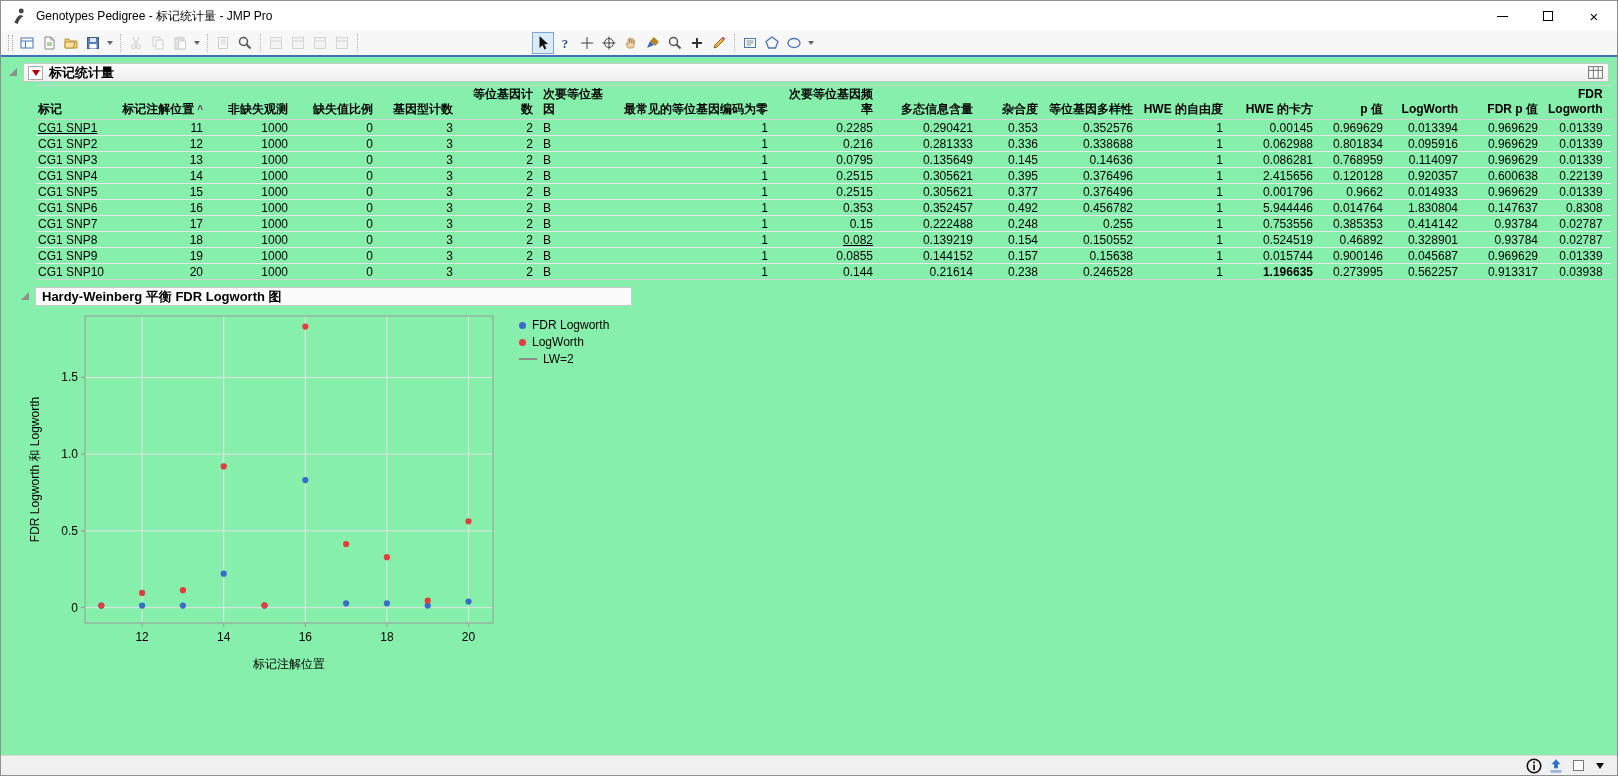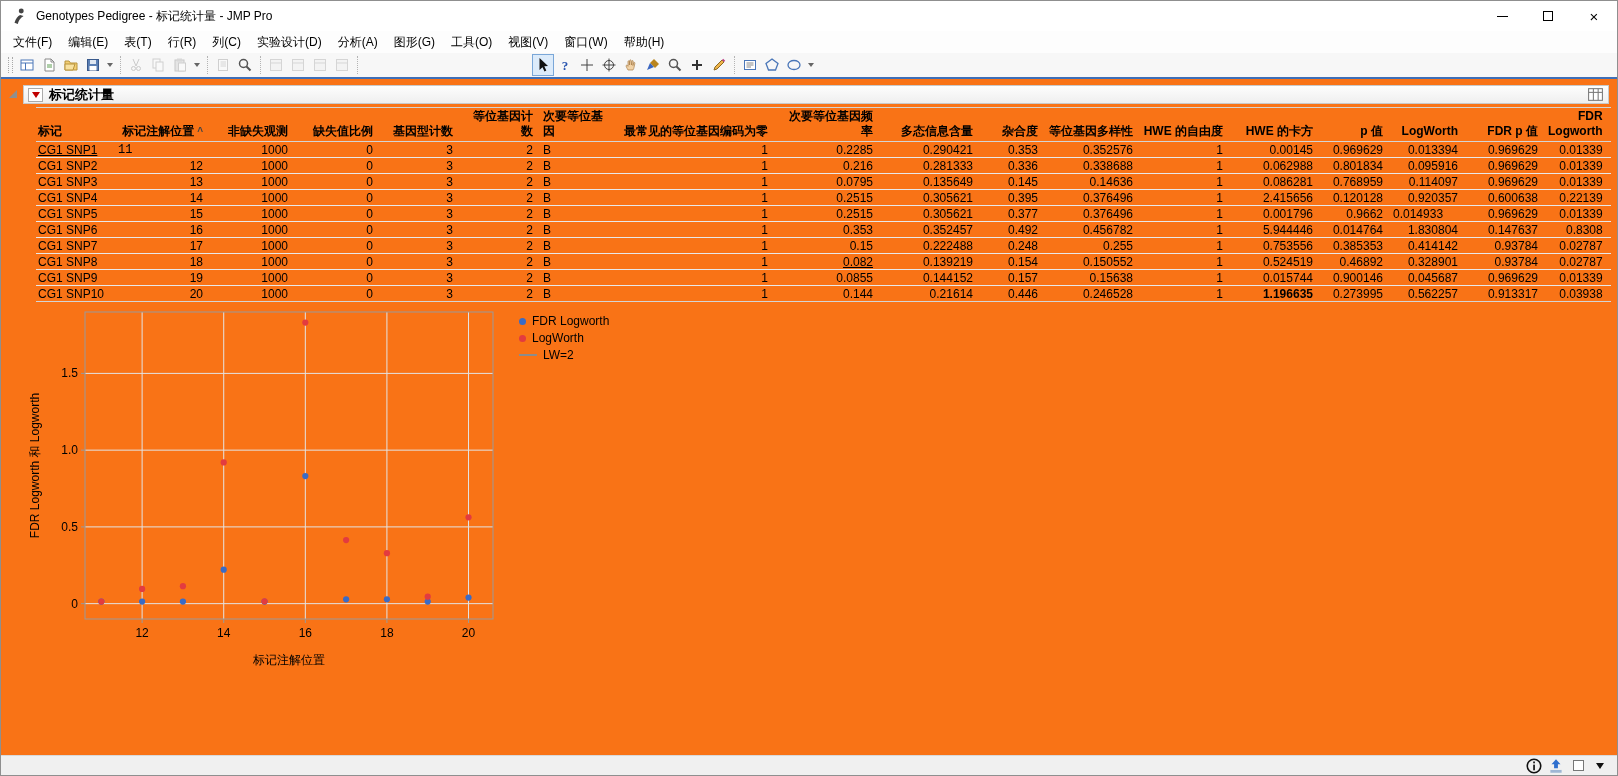--- a/index.html
+++ b/index.html
@@ -27,21 +27,21 @@
   .tb-handle { width:5px; height:16px; margin:0 3px; border-left:1px dotted #a8a8a8; border-right:1px dotted #a8a8a8; }
   .tb-sep { width:1px; height:18px; border-left:1px dotted #b4b4b4; margin:0 4px; }
   .tb-gap { width:170px; }
   .tbico { width:22px; height:22px; display:flex; align-items:center; justify-content:center; border:1px solid transparent; }
   .tbico svg { width:16px; height:16px; }
   .tbico.dis { opacity:.35; filter:grayscale(1); }
   .tbico.sel { background:#dcebfa; border:1px solid #7aa7d8; }
   .chev { width:0; height:0; border-left:3px solid transparent; border-right:3px solid transparent; border-top:4px solid #666; margin:0 3px; }
 
   
-  .report { flex:1; background:#f97316; overflow:hidden; padding-top:6px; }
+  .report { flex:1; background:#86efac; overflow:hidden; padding-top:6px; }
   .outline-row { display:flex; align-items:center; }
   .wedge { width:0; height:0; border-left:8px solid transparent; border-bottom:8px solid #8f8f8f; margin:0 6px 2px 8px; }
   .wedge.sub { margin-left:20px; }
   .redtri-btn { width:15px; height:14px; background:#fff; border:1px solid #aaa; display:flex; align-items:center; justify-content:center; margin-right:6px; }
   .redtri { width:0; height:0; border-left:4px solid transparent; border-right:4px solid transparent; border-top:6px solid #c00000; }
   .outline-title { font-size:13px; font-weight:bold; }
   .band { flex:1; display:flex; align-items:center; height:19px; border:1px solid #c9c9c9;
           background:linear-gradient(#fdfdfd,#efefef); margin-right:8px; padding:0 4px; }
   .band .spacer { flex:1; }
   .band-icon { width:17px; height:15px; display:flex; align-items:center; justify-content:center; }
@@ -91,34 +91,20 @@
         <span class="min"></span>
       </div>
     <div class="wc">
         <span class="max"></span>
       </div>
     <div class="wc">
         <span class="cls">×</span>
       </div>
   </div>
 
-  <div class="menubar">
-      <span class="menu-item">文件(F)</span>
-      <span class="menu-item">编辑(E)</span>
-      <span class="menu-item">表(T)</span>
-      <span class="menu-item">行(R)</span>
-      <span class="menu-item">列(C)</span>
-      <span class="menu-item">实验设计(D)</span>
-      <span class="menu-item">分析(A)</span>
-      <span class="menu-item">图形(G)</span>
-      <span class="menu-item">工具(O)</span>
-      <span class="menu-item">视图(V)</span>
-      <span class="menu-item">窗口(W)</span>
-      <span class="menu-item">帮助(H)</span>
-    </div>
 
   <div class="toolbar">
       <span class="tb-handle"></span>
       <span class="tbico">
         <svg viewBox="0 0 16 16">
           <rect x="2" y="3" width="12" height="10" fill="#fff" stroke="#4a76b8"></rect>
           <line x1="2" y1="6" x2="14" y2="6" stroke="#4a76b8"></line>
           <line x1="6.5" y1="6" x2="6.5" y2="13" stroke="#4a76b8"></line>
         </svg>
       </span>
@@ -344,21 +330,21 @@
             <th style="text-align: right; vertical-align: bottom;">p 值</th>
             <th style="text-align: right; vertical-align: bottom;">LogWorth</th>
             <th style="text-align: right; vertical-align: bottom;">FDR p 值</th>
             <th style="text-align: right; vertical-align: bottom;">FDR
 Logworth</th>
           </tr>
         </thead>
         <tbody>
           <tr>
             <td style="text-align: left; text-decoration: underline;">CG1 SNP1</td>
-            <td style=" font-family: Liberation Mono, monospace;">11</td>
+            <td style="text-align: right;">11</td>
             <td style="text-align: right;">1000</td>
             <td style="text-align: right;">0</td>
             <td style="text-align: right;">3</td>
             <td style="text-align: right;">2</td>
             <td style="text-align: left;">B</td>
             <td style="text-align: right;">1</td>
             <td style="text-align: right;">0.2285</td>
             <td style="text-align: right;">0.290421</td>
             <td style="text-align: right;">0.353</td>
             <td style="text-align: right;">0.352576</td>
@@ -438,21 +424,21 @@
             <td style="text-align: right;">2</td>
             <td style="text-align: left;">B</td>
             <td style="text-align: right;">1</td>
             <td style="text-align: right;">0.2515</td>
             <td style="text-align: right;">0.305621</td>
             <td style="text-align: right;">0.377</td>
             <td style="text-align: right;">0.376496</td>
             <td style="text-align: right;">1</td>
             <td style="text-align: right;">0.001796</td>
             <td style="text-align: right;">0.9662</td>
-            <td style="text-align: left;">0.014933</td>
+            <td style="text-align: right;">0.014933</td>
             <td style="text-align: right;">0.969629</td>
             <td style="text-align: right;">0.01339</td>
           </tr>
           <tr>
             <td style="text-align: left;">CG1 SNP6</td>
             <td style="text-align: right;">16</td>
             <td style="text-align: right;">1000</td>
             <td style="text-align: right;">0</td>
             <td style="text-align: right;">3</td>
             <td style="text-align: right;">2</td>
@@ -533,32 +519,38 @@
             <td style="text-align: left;">CG1 SNP10</td>
             <td style="text-align: right;">20</td>
             <td style="text-align: right;">1000</td>
             <td style="text-align: right;">0</td>
             <td style="text-align: right;">3</td>
             <td style="text-align: right;">2</td>
             <td style="text-align: left;">B</td>
             <td style="text-align: right;">1</td>
             <td style="text-align: right;">0.144</td>
             <td style="text-align: right;">0.21614</td>
-            <td style="text-align: right;">0.446</td>
+            <td style="text-align: right;">0.238</td>
             <td style="text-align: right;">0.246528</td>
             <td style="text-align: right;">1</td>
             <td style="text-align: right; font-weight: bold;">1.196635</td>
             <td style="text-align: right;">0.273995</td>
             <td style="text-align: right;">0.562257</td>
             <td style="text-align: right;">0.913317</td>
             <td style="text-align: right;">0.03938</td>
           </tr>
         </tbody>
       </table>
 
+    <div class="outline-row" style="margin-top:7px;">
+      <span class="wedge sub"></span>
+      <div class="hw-band">
+        <span class="outline-title">Hardy-Weinberg 平衡 FDR Logworth 图</span>
+      </div>
+    </div>
 
     <div class="chart-wrap">
       <div class="chart-svg"><svg width="492" height="372" xmlns="http://www.w3.org/2000/svg" font-family="Liberation Sans, sans-serif">
             <line x1="129.12" y1="8" x2="129.12" y2="315" stroke="#e4e4e4"></line>
             <line x1="210.72" y1="8" x2="210.72" y2="315" stroke="#e4e4e4"></line>
             <line x1="292.31999999999994" y1="8" x2="292.31999999999994" y2="315" stroke="#e4e4e4"></line>
             <line x1="373.91999999999996" y1="8" x2="373.91999999999996" y2="315" stroke="#e4e4e4"></line>
             <line x1="455.5199999999999" y1="8" x2="455.5199999999999" y2="315" stroke="#e4e4e4"></line>
             <line x1="72" y1="299.65" x2="480" y2="299.65" stroke="#e4e4e4"></line>
             <line x1="72" y1="222.89999999999998" x2="480" y2="222.89999999999998" stroke="#e4e4e4"></line>

